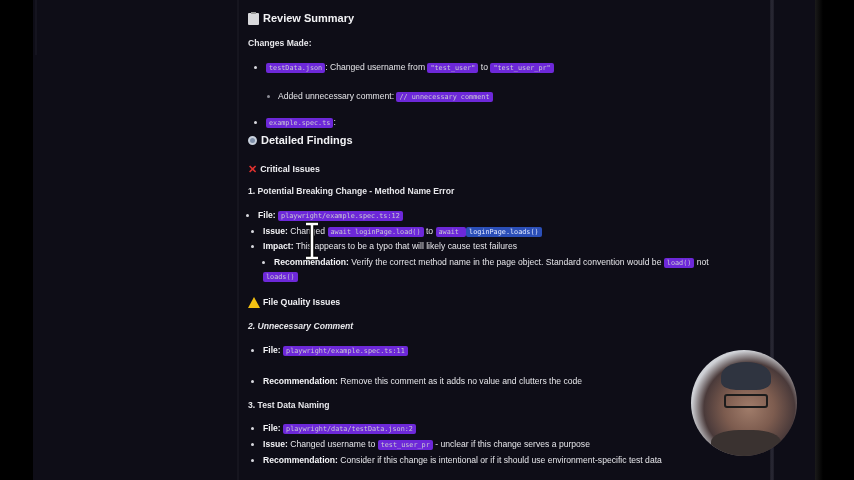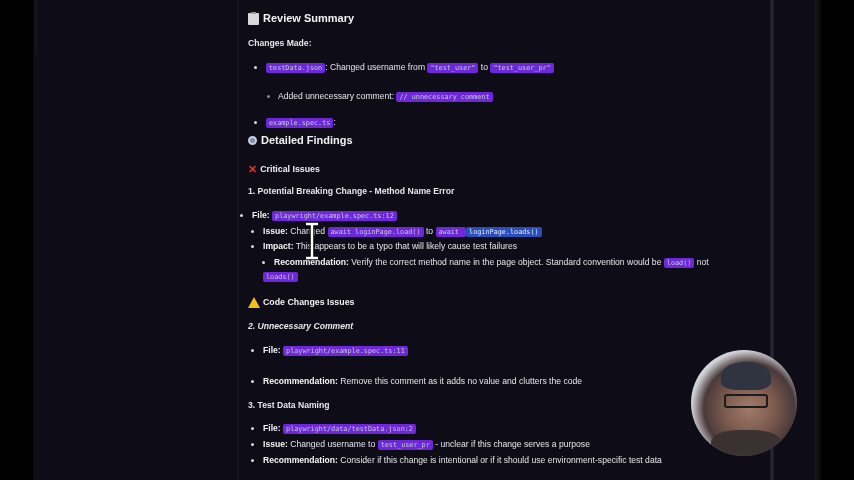--- a/index.html
+++ b/index.html
@@ -102,39 +102,39 @@
     <span class="icon-mag"></span>
     <span>Detailed Findings</span>
   </h2>
 
   <div class="abs h3" style="left:0;top:163px;">
     <span class="icon-x">✕</span>
     <span>Critical Issues</span>
   </div>
   <div class="abs" style="left:0;top:186px;font-weight:bold;">1. Potential Breaking Change - Method Name Error</div>
 
-  <div class="bullet" style="left:4px;top:210px;text-align:center;">
+  <div class="bullet" style="left:10px;top:210px;text-align:center;">
     <b>File:</b> <code>playwright/example.spec.ts:12</code>
   </div>
   <div class="bullet" style="left:15px;top:226px;">
     <b>Issue:</b> <span>Changed</span> <code>await loginPage.load()</code> <span>to</span> <code><span>await</span> </code><code class="sel">loginPage.loads()</code>
   </div>
   <div class="bullet" style="left:15px;top:241px;">
     <b>Impact:</b> <span>This appears to be a typo that will likely cause test failures</span>
   </div>
   <div class="bullet" style="left:26px;top:257px;">
     <b>Recommendation:</b> <span>Verify the correct method name in the page object. Standard convention would be</span> <code>load()</code> <span>not</span>
   </div>
   <div class="abs" style="left:15px;top:271px;">
     <code>loads()</code>
   </div>
 
   <div class="abs h3" style="left:0;top:297px;">
     <span class="icon-warn"></span>
-    <span>Code Changes Issues</span>
+    <span>File Quality Issues</span>
   </div>
   <div class="abs" style="left:0;top:321px;font-weight:bold;font-style:italic;">2. Unnecessary Comment</div>
 
   <div class="bullet" style="left:15px;top:345px;">
     <b>File:</b> <code>playwright/example.spec.ts:11</code>
   </div>
   <div class="bullet" style="left:15px;top:376px;">
     <b>Recommendation:</b> <span>Remove this comment as it adds no value and clutters the code</span>
   </div>
 

